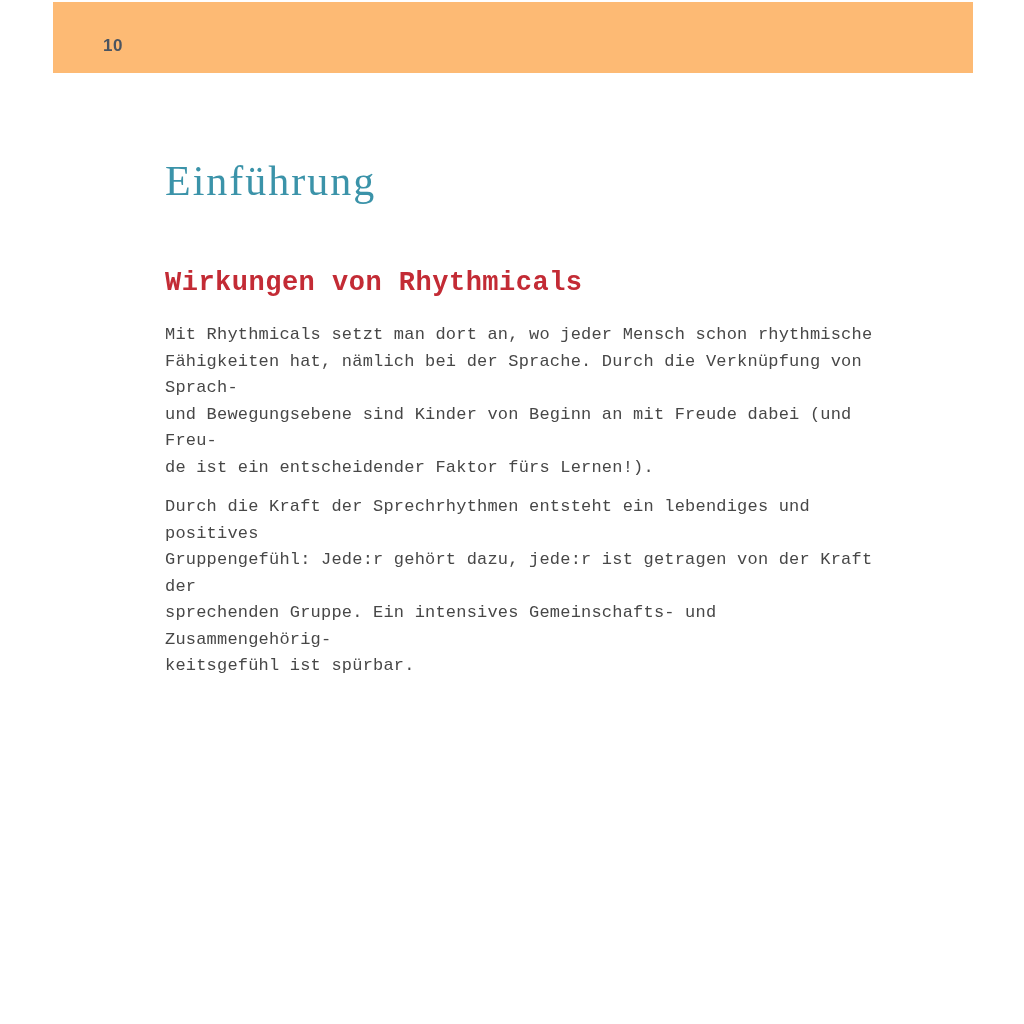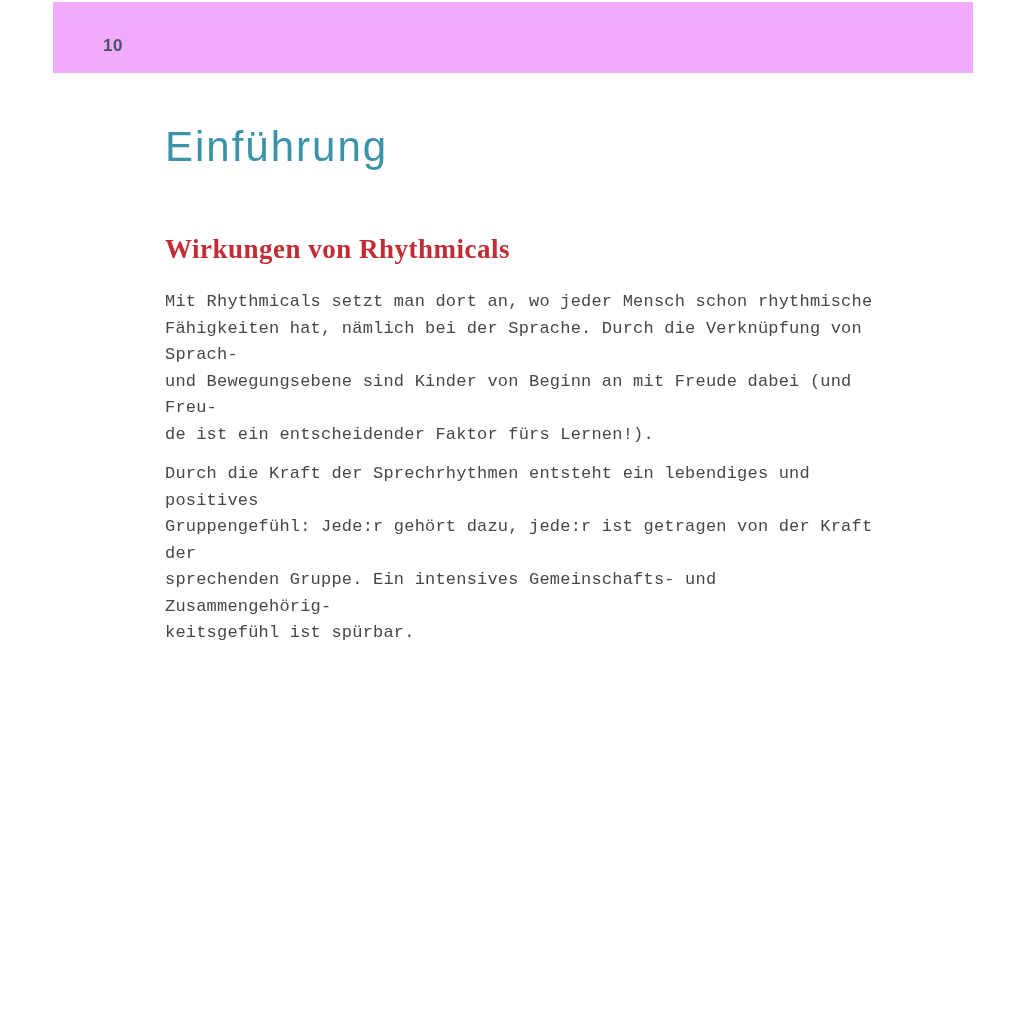--- a/index.html
+++ b/index.html
@@ -15,47 +15,48 @@
     width: 1024px;
     height: 1024px;
     background: #ffffff;
   }
   .header-band {
     position: absolute;
     top: 2px;
     left: 53px;
     width: 920px;
     height: 71px;
-    background: #f0abfc;
+    background: #fdba74;
   }
   .page-number {
     position: absolute;
     left: 50px;
     top: 34px;
     font-size: 17px;
     font-weight: bold;
     color: #4a5460;
     letter-spacing: 0.5px;
   }
   .content {
     position: absolute;
     left: 165px;
     top: 124px;
     width: 720px;
   }
   .doc-title {
-    font-family: Liberation Sans, sans-serif;
+    font-family: Liberation Serif, serif;
     font-size: 42px;
     font-weight: normal;
     color: #3b93a9;
     letter-spacing: 2px;
     line-height: 1.1;
+    margin-top: 34px;
   }
   .section-heading {
-    font-family: Liberation Serif, serif;
+    font-family: Liberation Mono, monospace;
     font-size: 27px;
     font-weight: bold;
     color: #c32b35;
     letter-spacing: 0.5px;
     margin-top: 64px;
     margin-bottom: 24px;
   }
   .body-text p {
     font-size: 17px;
     line-height: 26.5px;

